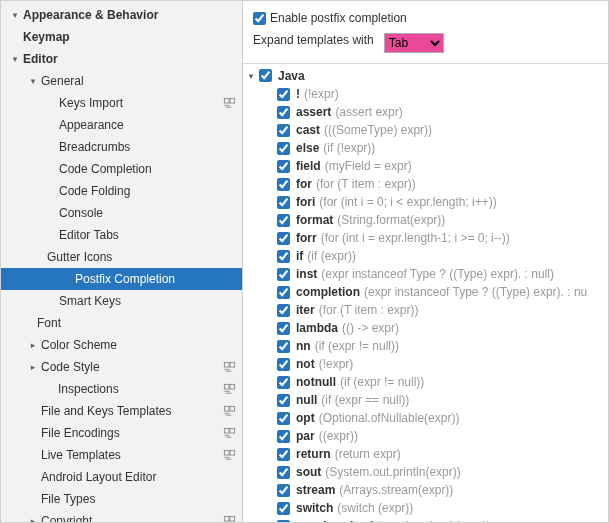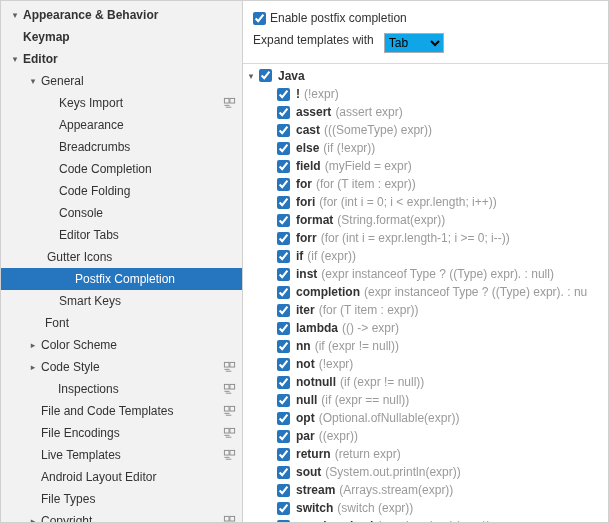--- a/index.html
+++ b/index.html
@@ -13,21 +13,21 @@
   .tree-label { flex: 1; padding-left: 2px; }
   .cfg-icon { width: 14px; height: 14px; margin-left: 4px; display: inline-flex; align-items: center; justify-content: center; }
   .cfg-icon svg { width: 13px; height: 13px; }
 
   .main { flex: 1; display: flex; flex-direction: column; background: #fff; }
   .topbar { padding: 6px 10px 4px 10px; }
   .chk-row { display: flex; align-items: center; height: 22px; }
   .chk-row label { margin-left: 4px; }
   .expand-row { display: flex; align-items: flex-start; height: 26px; margin-top: 4px; }
   .expand-row label { margin-right: 10px; }
-  select.combo { font-size: 12px; border: 1px solid #adadad; background: #0ea5e9; height: 20px; width: 60px; }
+  select.combo { font-size: 12px; border: 1px solid #adadad; background: #ec4899; height: 20px; width: 60px; }
 
   .templates { flex: 1; overflow-y: auto; border-top: 1px solid #d9d9d9; padding: 2px 0; }
   .lang-row { display: flex; align-items: center; height: 19px; padding-left: 2px; }
   .lang-row .arrow { color: #606060; }
   .lang-row .lang-chk { margin-left: 2px; }
   .lang-label { font-weight: bold; margin-left: 6px; }
   .tmpl-row { display: flex; align-items: center; height: 18px; padding-left: 34px; white-space: nowrap; }
   .tmpl-key { font-weight: bold; margin-left: 6px; color: #333; }
   .tmpl-desc { margin-left: 4px; color: #9a9a9a; }
 
@@ -93,21 +93,21 @@
       <span class="tree-label">Gutter Icons</span>
     </div>
     <div class="tree-row selected" style="padding-left: 60px;">
       <span class="arrow"></span>
       <span class="tree-label">Postfix Completion</span>
     </div>
     <div class="tree-row" style="padding-left: 44px;">
       <span class="arrow"></span>
       <span class="tree-label">Smart Keys</span>
     </div>
-    <div class="tree-row" style="padding-left: 30px;">
+    <div class="tree-row" style="padding-left: 22px;">
       <span class="arrow"></span>
       <span class="tree-label">Font</span>
     </div>
     <div class="tree-row" style="padding-left: 26px;">
       <span class="arrow">▸</span>
       <span class="tree-label">Color Scheme</span>
     </div>
     <div class="tree-row" style="padding-left: 26px;">
       <span class="arrow">▸</span>
       <span class="tree-label">Code Style</span>
@@ -125,21 +125,21 @@
       <span class="cfg-icon">
         <svg viewBox="0 0 14 14">
           <rect x="1.5" y="1.5" width="5" height="5" fill="none" stroke="#8a8a8a" stroke-width="1"></rect>
           <rect x="7.5" y="1.5" width="5" height="5" fill="none" stroke="#8a8a8a" stroke-width="1"></rect>
           <path d="M1.5 9 L7 9 M3 11 L9 11" stroke="#8a8a8a" stroke-width="1"></path>
         </svg>
       </span>
     </div>
     <div class="tree-row" style="padding-left: 26px;">
       <span class="arrow"></span>
-      <span class="tree-label">File and Code Templates</span>
+      <span class="tree-label">File and Keys Templates</span>
       <span class="cfg-icon">
         <svg viewBox="0 0 14 14">
           <rect x="1.5" y="1.5" width="5" height="5" fill="none" stroke="#8a8a8a" stroke-width="1"></rect>
           <rect x="7.5" y="1.5" width="5" height="5" fill="none" stroke="#8a8a8a" stroke-width="1"></rect>
           <path d="M1.5 9 L7 9 M3 11 L9 11" stroke="#8a8a8a" stroke-width="1"></path>
         </svg>
       </span>
     </div>
     <div class="tree-row" style="padding-left: 26px;">
       <span class="arrow"></span>

